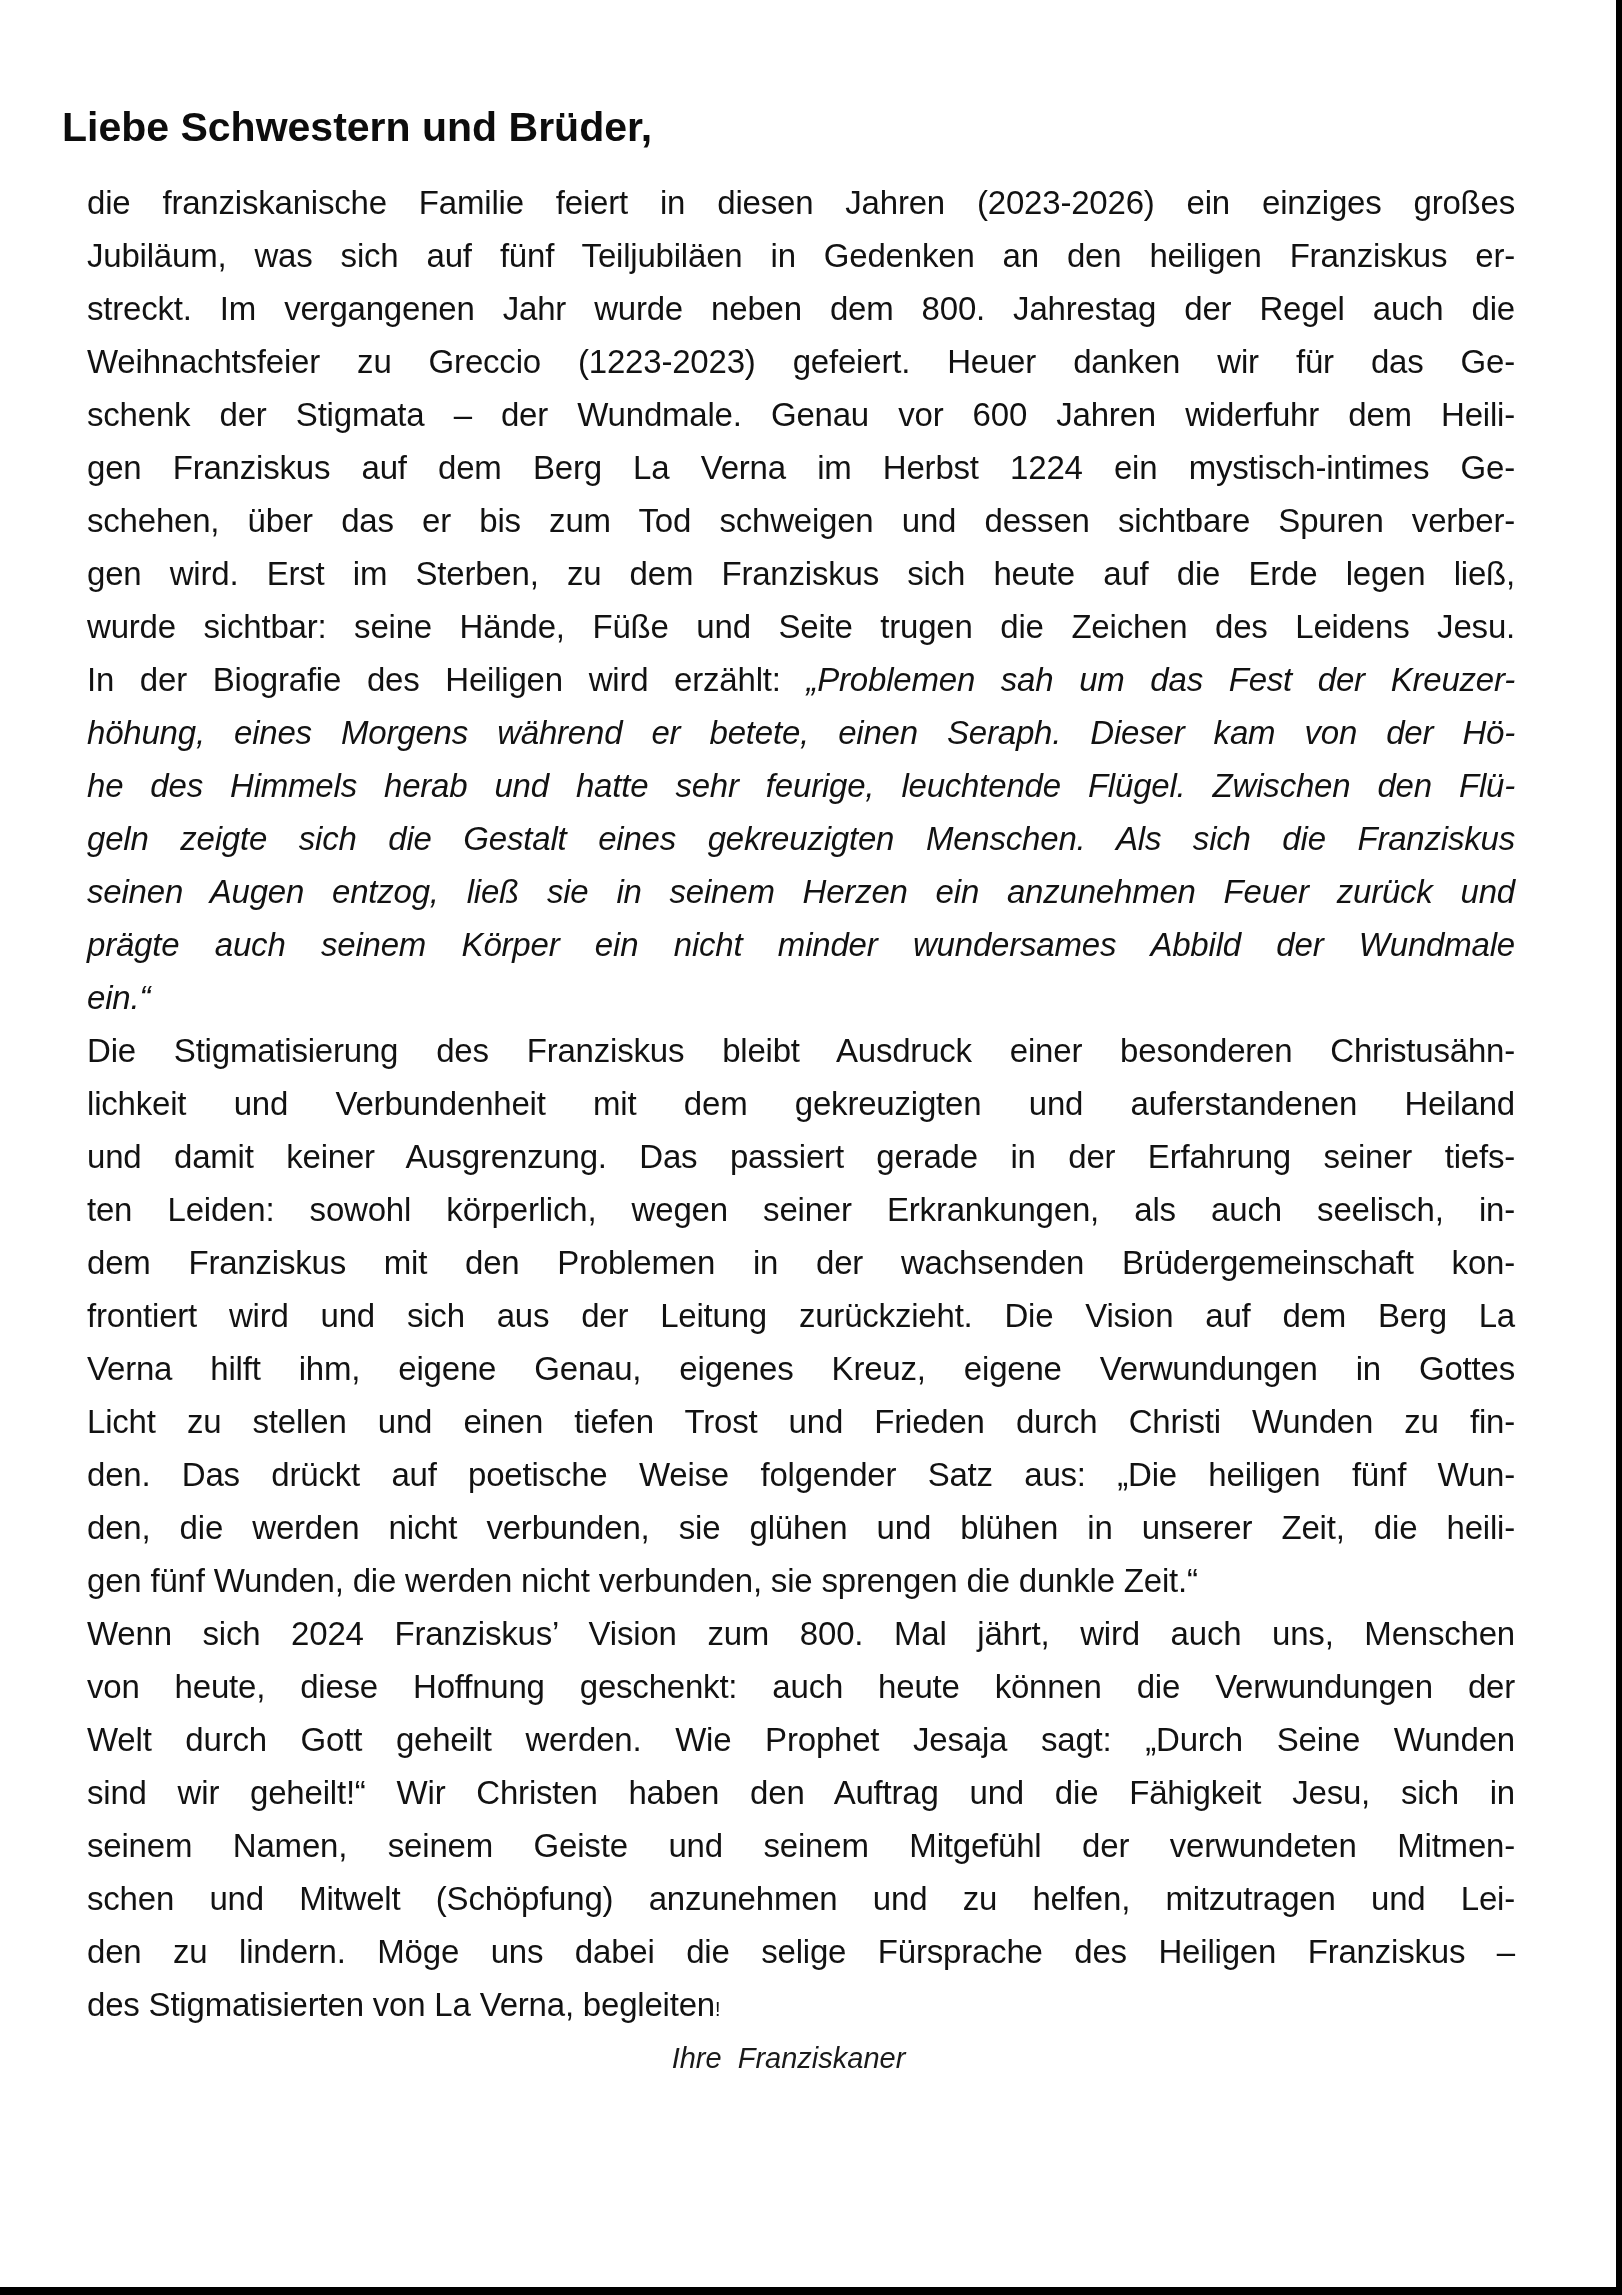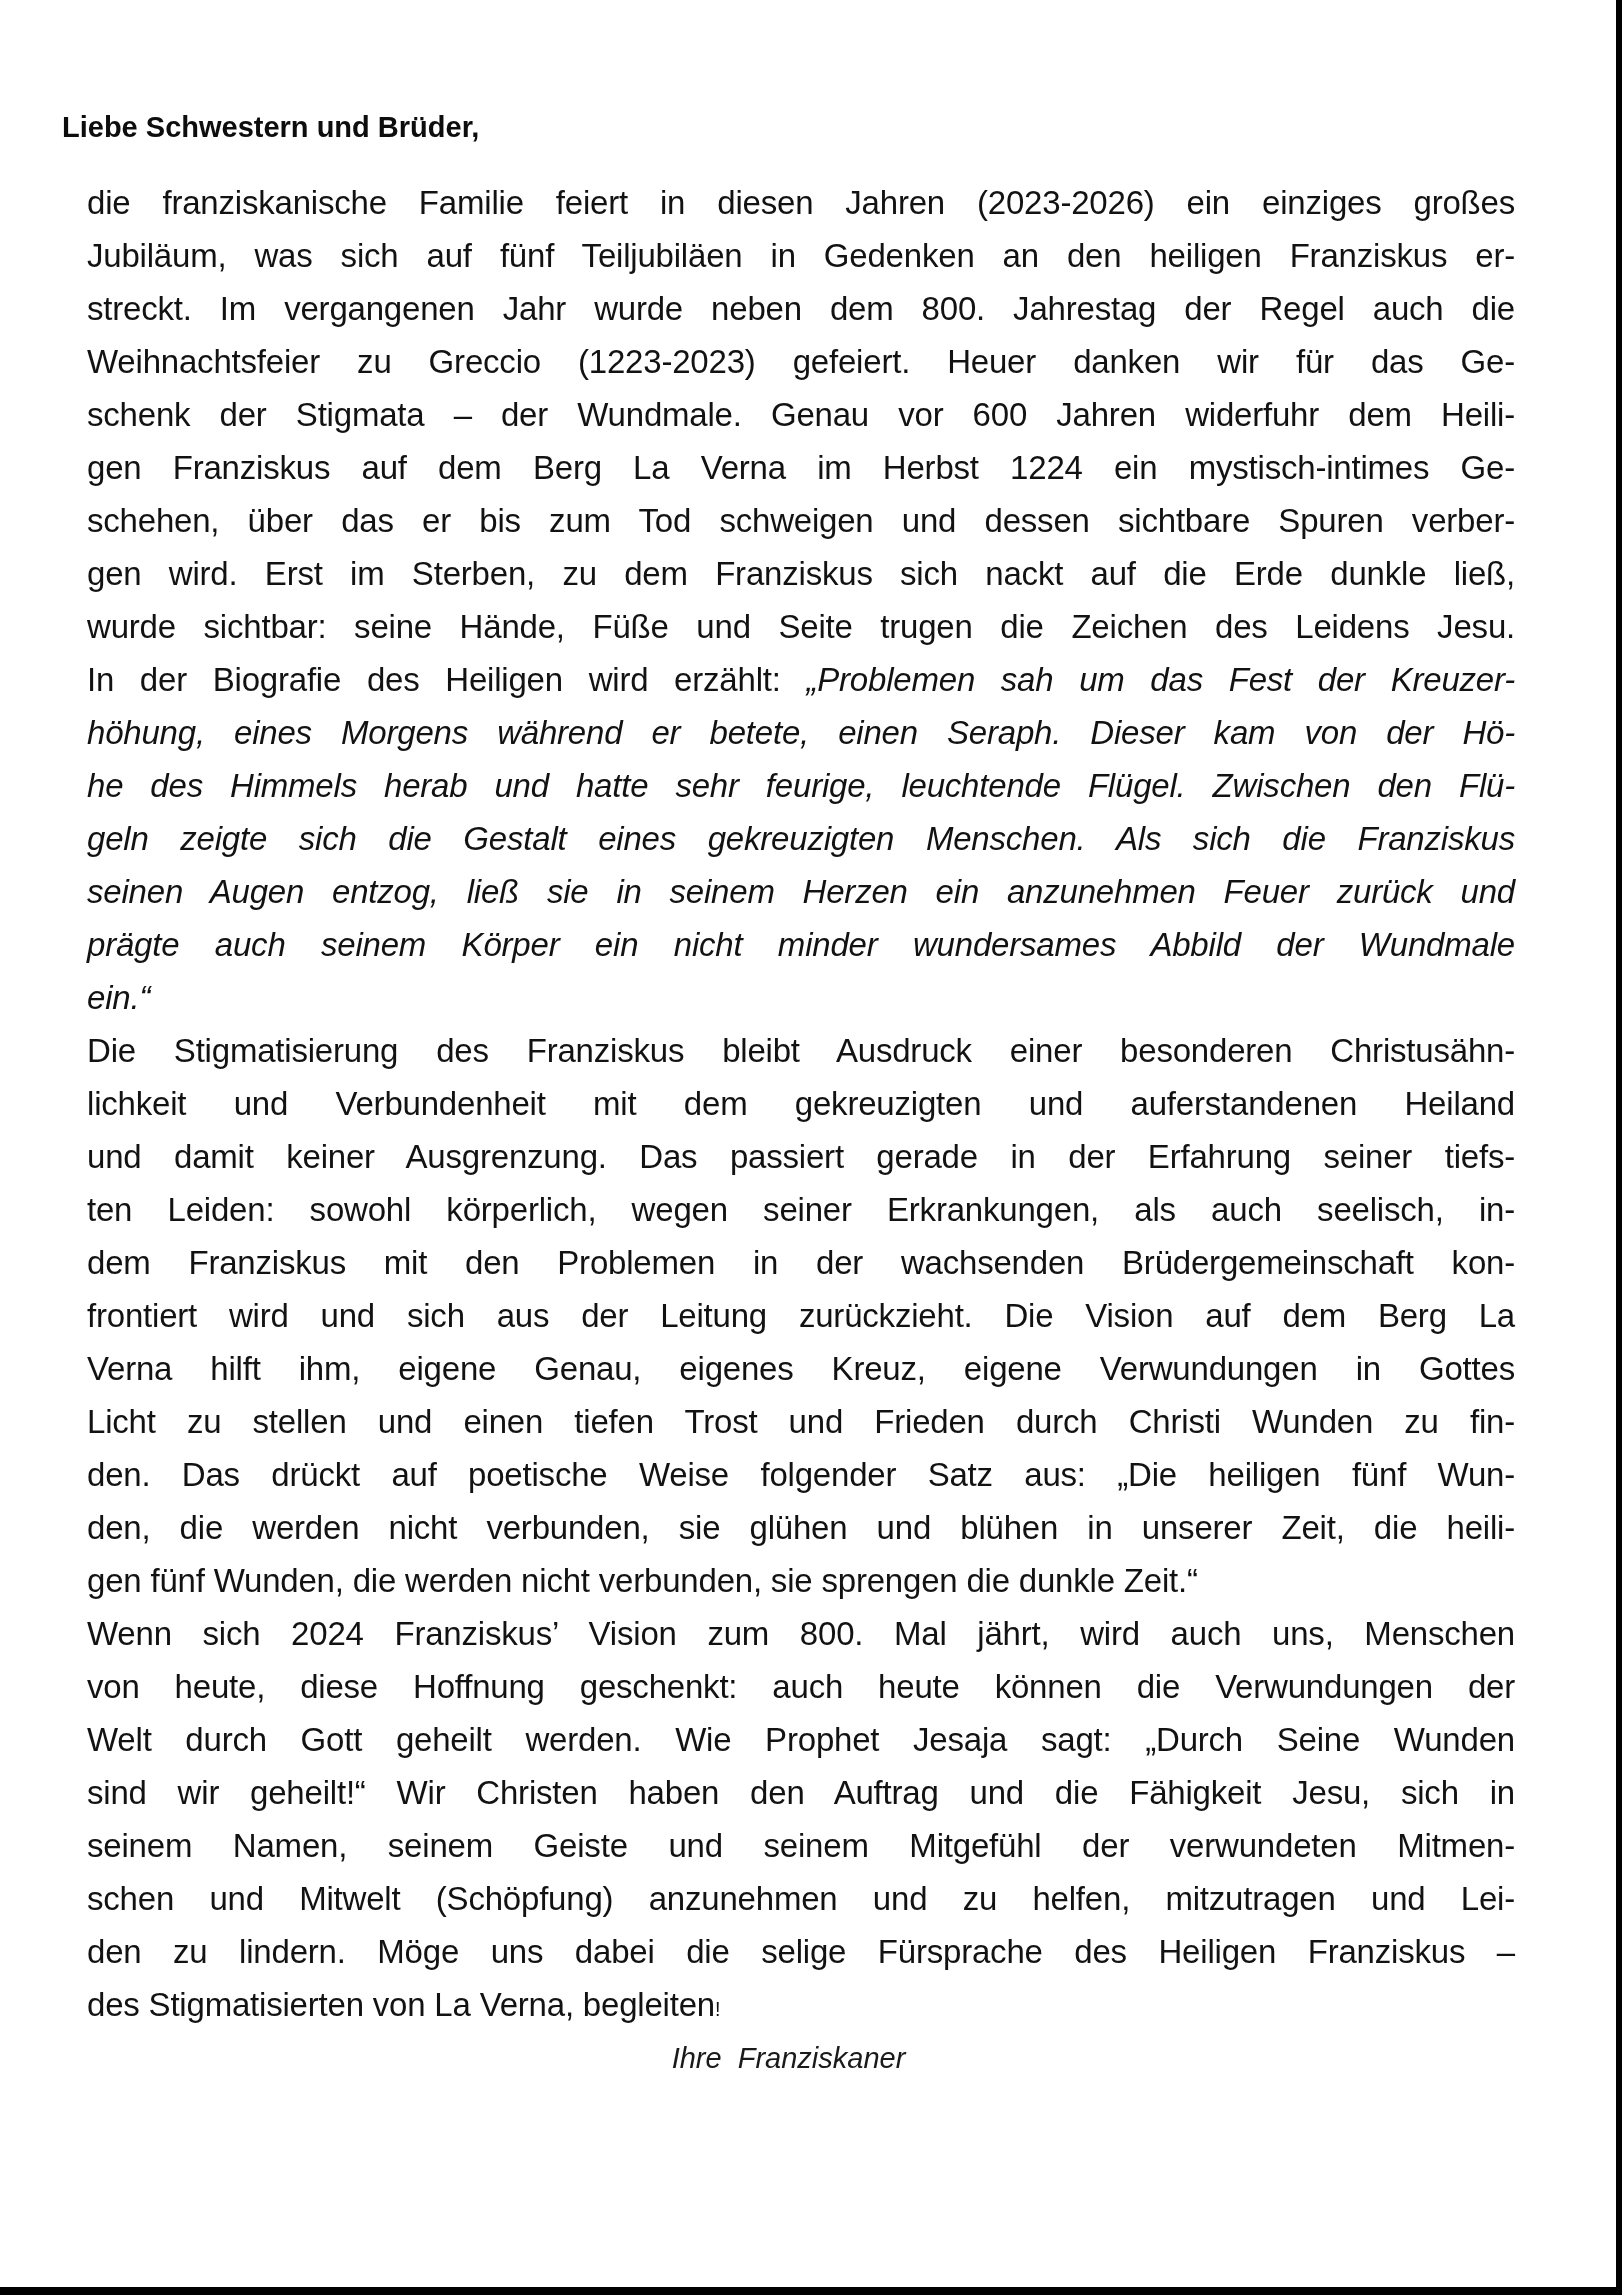--- a/index.html
+++ b/index.html
@@ -20,21 +20,21 @@
     overflow: hidden;
   }
   .letter {
     position: absolute;
     left: 62px;
     top: 106px;
     width: 1453px;
     color: #121212;
   }
   .heading {
-    font-size: 29px;
+    font-size: 41px;
     font-weight: bold;
     line-height: 42px;
     margin: 0 0 27.5px 0;
     letter-spacing: 0px;
     color: #0d0d0d;
   }
   .body-lines {
     font-size: 33px;
     line-height: 53px;
     letter-spacing: -0.2px;
@@ -88,21 +88,21 @@
   <div class="letter" style="color: rgb(18, 18, 18);">
     <h1 class="heading">Liebe Schwestern und Brüder,</h1>
     <div class="body-lines">
         <div class="line"><span>die franziskanische Familie feiert in diesen Jahren (2023-2026) ein einziges großes</span></div>
         <div class="line"><span>Jubiläum, was sich auf fünf Teiljubiläen in Gedenken an den heiligen Franziskus er-</span></div>
         <div class="line"><span>streckt. Im vergangenen Jahr wurde neben dem 800. Jahrestag der Regel auch die</span></div>
         <div class="line"><span>Weihnachtsfeier zu Greccio (1223-2023) gefeiert. Heuer danken wir für das Ge-</span></div>
         <div class="line"><span>schenk der Stigmata – der Wundmale. Genau vor 600 Jahren widerfuhr dem Heili-</span></div>
         <div class="line"><span>gen Franziskus auf dem Berg La Verna im Herbst 1224 ein mystisch-intimes Ge-</span></div>
         <div class="line"><span>schehen, über das er bis zum Tod schweigen und dessen sichtbare Spuren verber-</span></div>
-        <div class="line"><span>gen wird. Erst im Sterben, zu dem Franziskus sich nackt auf die Erde dunkle ließ,</span></div>
+        <div class="line"><span>gen wird. Erst im Sterben, zu dem Franziskus sich heute auf die Erde legen ließ,</span></div>
         <div class="line"><span>wurde sichtbar: seine Hände, Füße und Seite trugen die Zeichen des Leidens Jesu.</span></div>
         <div class="line"><span>In der Biografie des Heiligen wird erzählt: </span><span class="italic">„Problemen sah um das Fest der Kreuzer-</span></div>
         <div class="line"><span class="italic">höhung, eines Morgens während er betete, einen Seraph. Dieser kam von der Hö-</span></div>
         <div class="line"><span class="italic">he des Himmels herab und hatte sehr feurige, leuchtende Flügel. Zwischen den Flü-</span></div>
         <div class="line"><span class="italic">geln zeigte sich die Gestalt eines gekreuzigten Menschen. Als sich die Franziskus</span></div>
         <div class="line"><span class="italic">seinen Augen entzog, ließ sie in seinem Herzen ein anzunehmen Feuer zurück und</span></div>
         <div class="line"><span class="italic">prägte auch seinem Körper ein nicht minder wundersames Abbild der Wundmale</span></div>
         <div class="line last"><span class="italic">ein.“</span></div>
         <div class="line"><span>Die Stigmatisierung des Franziskus bleibt Ausdruck einer besonderen Christusähn-</span></div>
         <div class="line"><span>lichkeit und Verbundenheit mit dem gekreuzigten und auferstandenen Heiland</span></div>

